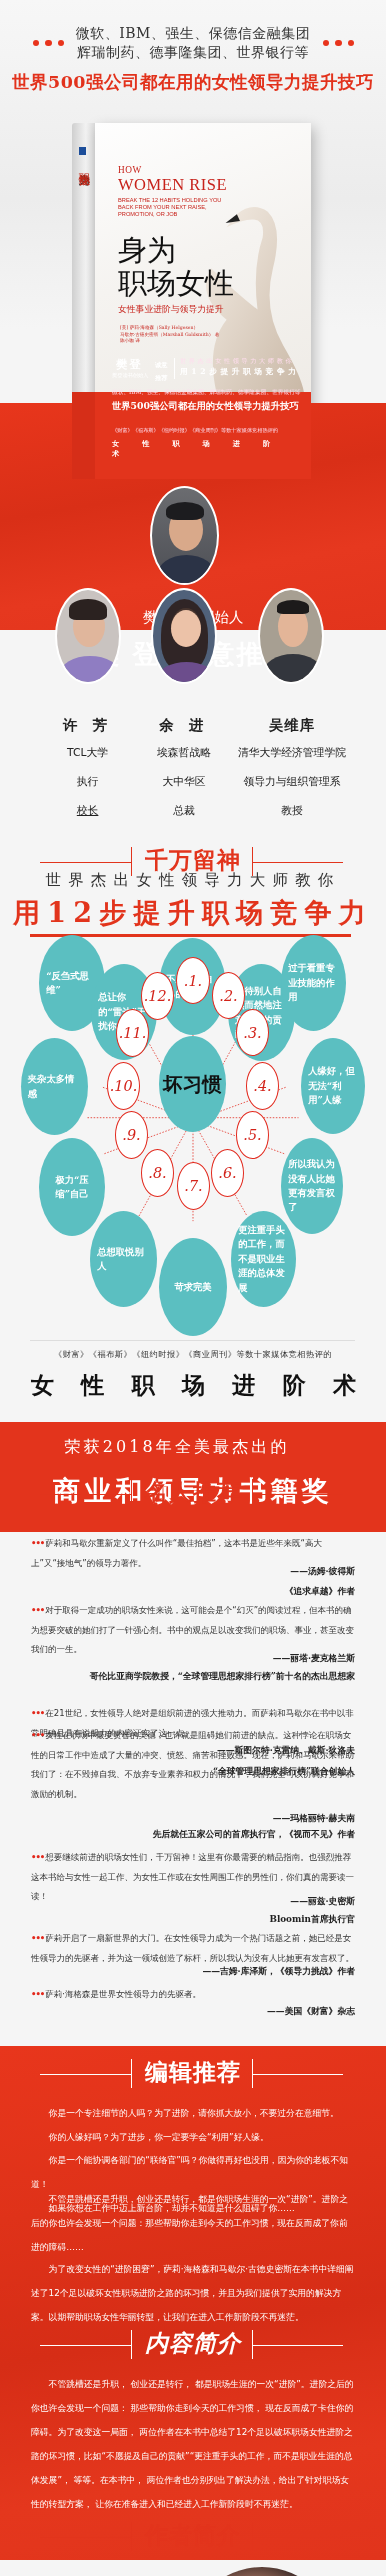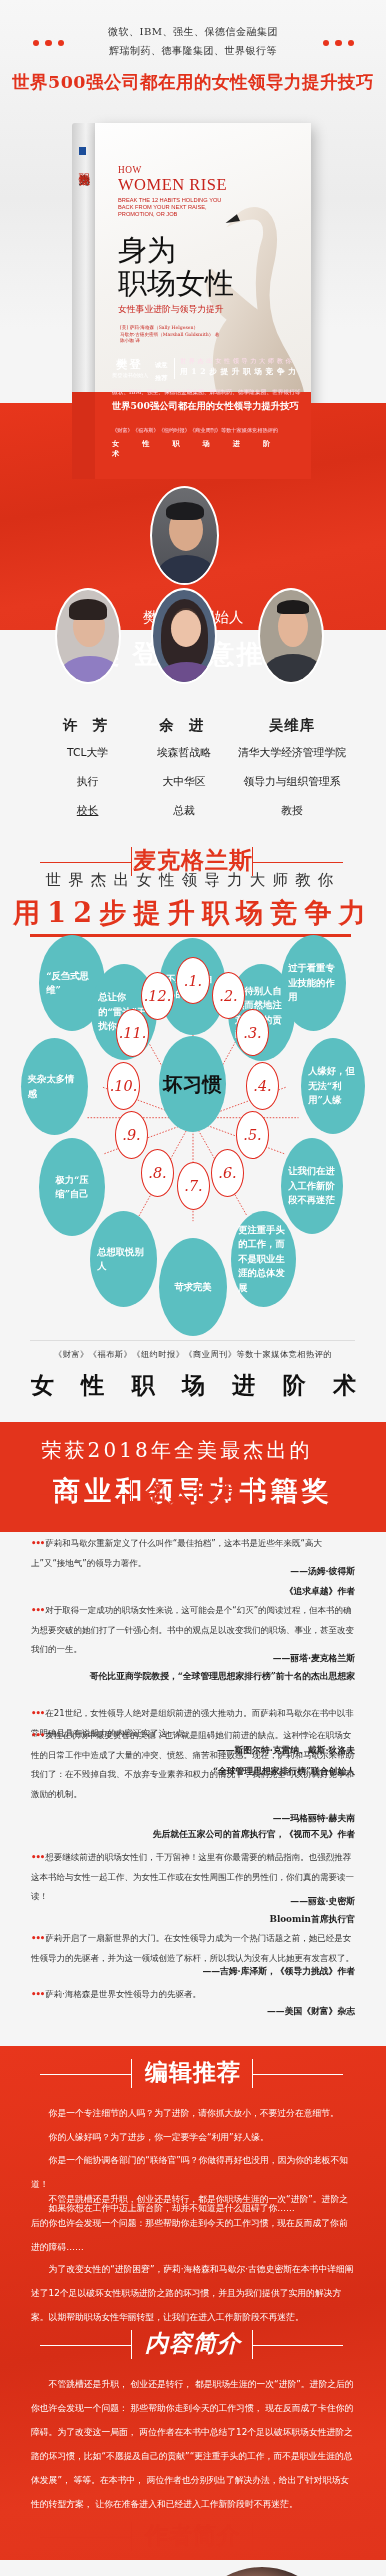--- a/index.html
+++ b/index.html
@@ -1,21 +1,21 @@
 <!DOCTYPE html>
 <html style="font-size:8.2px"><head>
 <meta charset="utf-8">
 <style>
   * { box-sizing: border-box; margin: 0; padding: 0; }
   body { width: 386px; background: #fff; font-family: "DejaVu Serif", serif; color: #222; }
   .page { position: relative; width: 386px; height: 3300px; overflow: hidden; background: linear-gradient(180deg,#f7f7f7 0%,#ececec 6%,#f5f5f5 10%); }
   .abs { position: absolute; }
 
   
-  .hdr-line { left: 0; width: 386px; text-align: center; font-size: 10px; color: #333; letter-spacing: 0.5px; font-family: "DejaVu Serif", serif; }
+  .hdr-line { left: 0; width: 386px; text-align: center; font-size: 14px; color: #333; letter-spacing: 0.5px; font-family: "DejaVu Serif", serif; }
   .dots { top: 40px; width: 31px; display: flex; justify-content: space-between; }
   .dots span { width: 6.2px; height: 6.2px; border-radius: 50%; background: #e8341c; display: block; }
   .hdr-red { top: 70px; left: 0; width: 386px; text-align: center; font-size: 17.5px; font-weight: bold; color: #e2321c; letter-spacing: 0.5px; }
 
   
   .book-spine { left: 72px; top: 123px; width: 23px; height: 355px; background: linear-gradient(90deg,#cfcfcf,#f2f2f2 60%,#ddd); border-radius: 3.1px 0 0 3.1px; }
   .book-spine-red { left: 72px; top: 392px; width: 23px; height: 87px; background: #d62e18; }
   .book-spine-title { left: 77px; top: 165px; width: 12.4px; writing-mode: vertical-rl; font-size: 11.3px; line-height: 12.4px; color: #111; }
   .book-spine-title .r { color: #c0281a; }
   .spine-logo { left: 79px; top: 147px; width: 7.2px; height: 8.2px; background: #1d4e9a; }
@@ -65,21 +65,21 @@
   .habit-rule { top: 874px; left: 30px; width: 321px; height: 3.1px; background: #e2341c; }
   .teal { position: absolute; border-radius: 50%; background: #5bbfc1; color: #fff; font-size: 9.3px; line-height: 14.4px; font-weight: bold; display: flex; align-items: center; justify-content: center; text-align: left; padding: 5.2px 7.2px; }
   .numc { position: absolute; border-radius: 50%; border: 1.5px solid #e2281c; background: #fff; color: #d3231a; font-size: 14.4px; font-style: italic; font-family: "DejaVu Serif", serif; display: flex; align-items: center; justify-content: center; }
   .core { position: absolute; border-radius: 50%; background: #5bbfc1; color: #111; font-size: 19.6px; font-weight: bold; display: flex; align-items: center; justify-content: center; }
 
   
   .media-rule { top: 1340px; left: 30px; width: 325px; height: 0.5px; background: #ddd; }
   .media-l1 { top: 1349px; left: 0; width: 386px; text-align: center; font-size: 8.2px; color: #333; letter-spacing: 0.5px; }
   .media-l2 { top: 1370px; left: 31px; width: 325px; font-size: 23px; font-weight: bold; color: #111; display: flex; justify-content: space-between; }
   .award { top: 1422px; left: 0; width: 386px; height: 110px; background: #e3341c; }
-  .award-l1 { top: 1437px; left: 0; width: 354px; text-align: center; font-size: 20px; color: #fff; letter-spacing: 3.1px; }
+  .award-l1 { top: 1437px; left: 0; width: 354px; text-align: center; font-size: 16px; color: #fff; letter-spacing: 3.1px; }
   .award-l2 { top: 1473px; left: 0; width: 386px; text-align: center; font-size: 27px; font-weight: bold; color: #fff; letter-spacing: 4.1px; }
 
   
   .quote { left: 31px; width: 324px; font-family: "DejaVu Sans", sans-serif; font-size: 8.5px; line-height: 19.6px; color: #333; }
   .quote .bullet { color: #e2281c; font-weight: bold; letter-spacing: -1px; margin-right: 1px; }
   .attr { left: 31px; width: 324px; text-align: right; font-size: 8.8px; font-weight: bold; line-height: 19.6px; color: #222; }
 
   
   .ed-sec { left: 0; top: 2046px; width: 386px; height: 514px; background: linear-gradient(170deg,#e8361c 0%,#df3219 30%,#d62d16 55%,#e4371d 80%,#e1341c 100%); }
   .ed-p { left: 31px; width: 325px; font-family: "DejaVu Sans", sans-serif; font-size: 8.8px; line-height: 24px; color: #fff; }
@@ -189,21 +189,21 @@
   <div class="abs rec-line" style="left:117px;top:804px;" data-name="recommender-line">总裁</div>
 
   <div class="abs rec-name" style="left:225px;top:716px;letter-spacing:1px;" data-name="recommender-name">吴维库</div>
   <div class="abs rec-line" style="left:225px;top:746px;" data-name="recommender-line">清华大学经济管理学院</div>
   <div class="abs rec-line" style="left:225px;top:775px;" data-name="recommender-line">领导力与组织管理系</div>
   <div class="abs rec-line" style="left:225px;top:804px;" data-name="recommender-line">教授</div>
 
   <div class="abs sec-h" style="top:845px;" data-name="section-header-preface">
     <div class="ln" style="left:40px;width:91px;"></div>
       <div class="tick" style="left:131px;"></div>
-    <div class="tt">麦克格兰斯</div>
+    <div class="tt">千万留神</div>
     <div class="tick" style="left:252px;"></div>
       <div class="ln" style="left:252px;width:91px;"></div>
   </div>
   <div class="abs habit-head1" style="top:870px;" data-name="habits-heading-1">世界杰出女性领导力大师教你</div>
   <div class="abs habit-head2" style="top:895px;" data-name="habits-heading-2">用12步提升职场竞争力</div>
   <div class="abs habit-rule" style="top:934px;" data-name="habits-rule"></div>
 
   <svg class="abs" style="left:0;top:1010px;" width="386" height="237" data-name="diagram-connectors" viewBox="0 0 750 460">
     <g stroke="#e2281c" stroke-width="1.5" stroke-dasharray="3,3" fill="none">
       <line x1="375" y1="0" x2="375" y2="410"></line>
@@ -221,21 +221,21 @@
   <div class="teal" style="left:228px;top:1067px;width:67px;height:97px;" data-name="habit-bubble-2">
       <span>期待别人自然而然地注意到你的贡献</span>
     </div>
   <div class="teal" style="left:281px;top:1141px;width:65px;height:96px;" data-name="habit-bubble-3">
       <span>过于看重专业技能的作用</span>
     </div>
   <div class="teal" style="left:301px;top:1038px;width:64px;height:96px;" data-name="habit-bubble-4">
       <span>人缘好，但无法“利用”人缘</span>
     </div>
   <div class="teal" style="left:281px;top:1105px;width:62px;height:96px;" data-name="habit-bubble-5">
-      <span>让我们在进入工作新阶段不再迷茫</span>
+      <span>所以我认为没有人比她更有发言权了</span>
     </div>
   <div class="teal" style="left:231px;top:1156px;width:65px;height:96px;" data-name="habit-bubble-6">
       <span>更注重手头的工作，而不是职业生涯的总体发展</span>
     </div>
   <div class="teal" style="left:159px;top:1175px;width:68px;height:98px;justify-content:center;" data-name="habit-bubble-7">
       <span>苛求完美</span>
     </div>
   <div class="teal" style="left:90px;top:1156px;width:67px;height:96px;justify-content:center;" data-name="habit-bubble-8">
       <span>总想取悦别人</span>
     </div>

